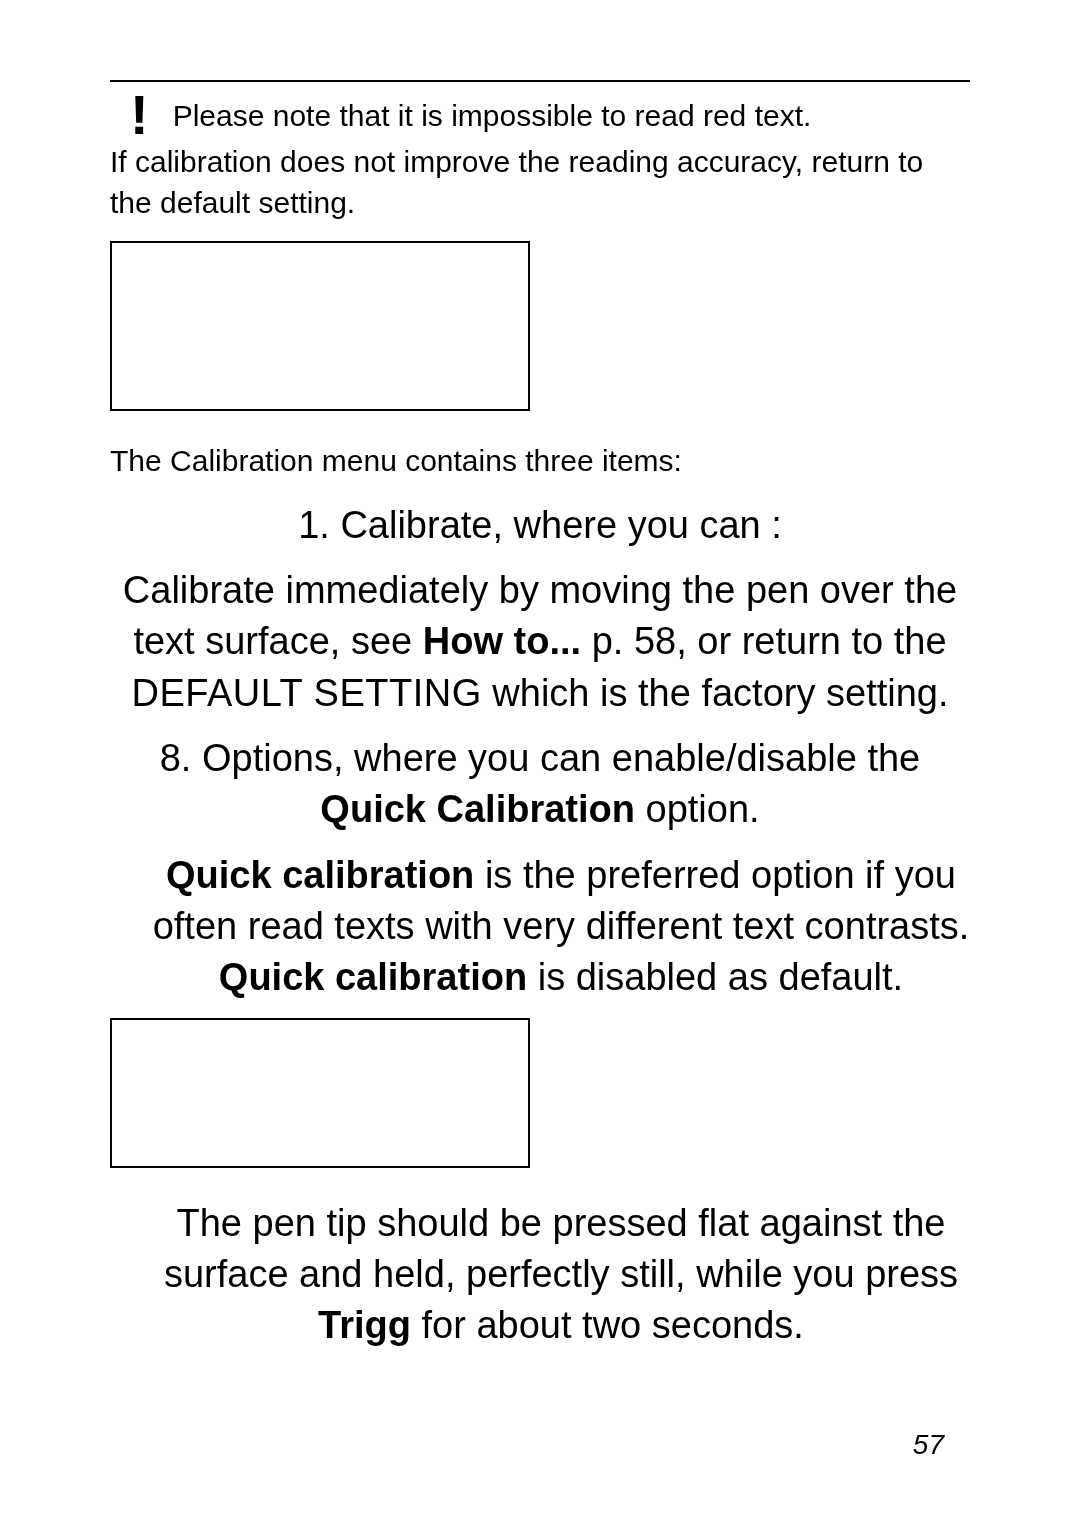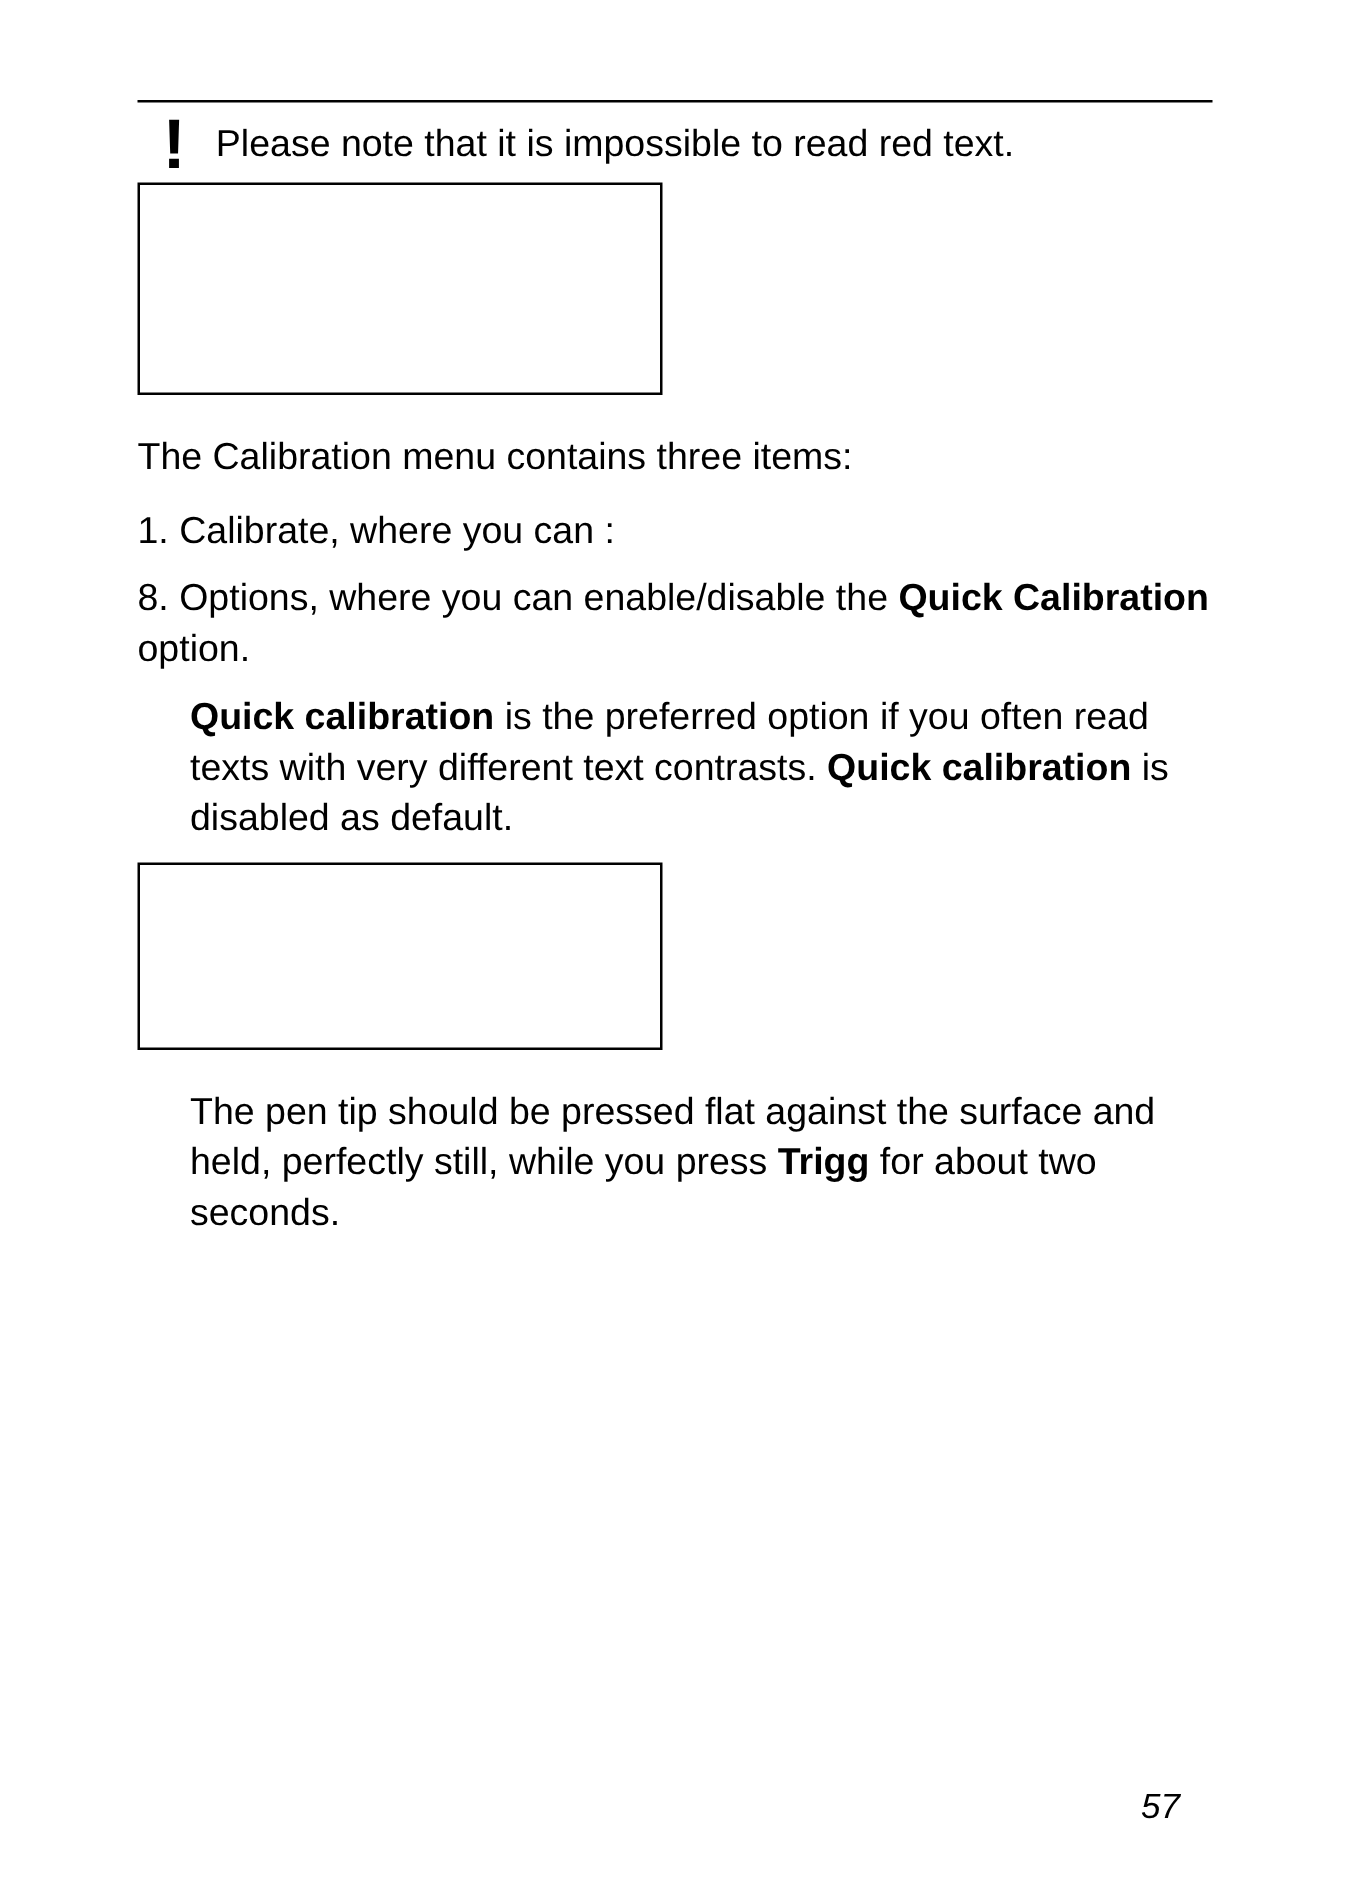--- a/index.html
+++ b/index.html
@@ -44,22 +44,23 @@
     .placeholder-box {
       border: 2px solid #000;
       width: 420px;
       height: 170px;
       margin: 6px 0 30px 0;
     }
     .placeholder-box.small {
       height: 150px;
     }
     .list-area {
-      font-size: 30px;
+      font-size: 38px;
       line-height: 1.35;
+      text-align: center;
     }
     .item-head {
       margin-bottom: 14px;
     }
     .item-body {
       margin-bottom: 14px;
     }
     .sub-para {
       padding-left: 42px;
       margin-bottom: 14px;
@@ -81,28 +82,32 @@
 <body>
 
 <div class="page">
   <div class="topbar"></div>
 
   <div class="note-row">
     <div class="note-icon">!</div>
     <div class="note-text">Please note that it is impossible to read red text.</div>
   </div>
 
+  <p class="para">If calibration does not improve the reading accuracy, return to the default setting.</p>
 
   <div class="placeholder-box"></div>
 
   <p class="para">The Calibration menu contains three items:</p>
 
   <div class="list-area">
 
     <p class="item-head">1. Calibrate, where you can :</p>
+    <p class="item-body">
+      <span>Calibrate immediately by moving the pen over the text surface, see </span><span class="bold">How to... </span><span>p. 58, or return to the </span><span class="smallcaps">DEFAULT SETTING</span><span> which is the factory setting.</span>
+    </p>
 
     <p class="item-head">
       <span>8. Options, where you can enable/disable the </span><span class="bold">Quick Calibration</span><span> option.</span>
     </p>
 
     <p class="sub-para">
       <span class="bold">Quick calibration</span><span> is the preferred option if you often read texts with very different text contrasts. </span><span class="bold">Quick calibration</span><span> is disabled as default.</span>
     </p>
 
 

